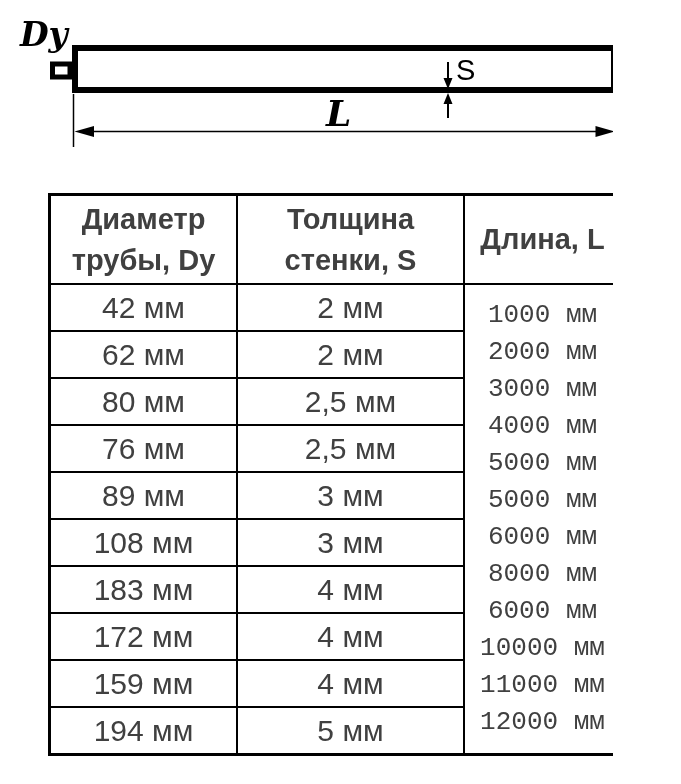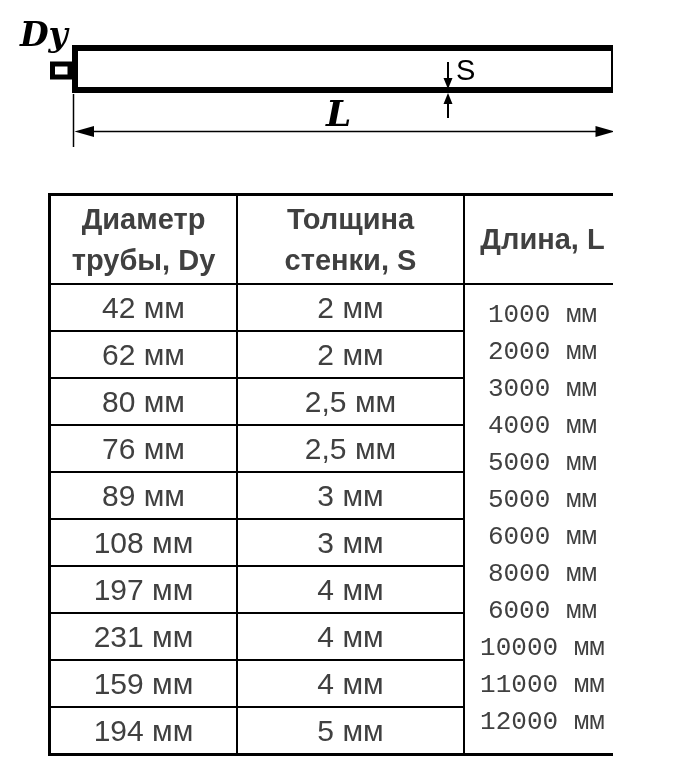--- a/index.html
+++ b/index.html
@@ -131,25 +131,25 @@
       </tr>
       <tr>
         <td>89 мм</td>
         <td>3 мм</td>
       </tr>
       <tr>
         <td>108 мм</td>
         <td>3 мм</td>
       </tr>
       <tr>
-        <td>197 мм</td>
+        <td>183 мм</td>
         <td>4 мм</td>
       </tr>
       <tr>
-        <td>231 мм</td>
+        <td>172 мм</td>
         <td>4 мм</td>
       </tr>
       <tr>
         <td>159 мм</td>
         <td>4 мм</td>
       </tr>
       <tr>
         <td>194 мм</td>
         <td>5 мм</td>
       </tr>

